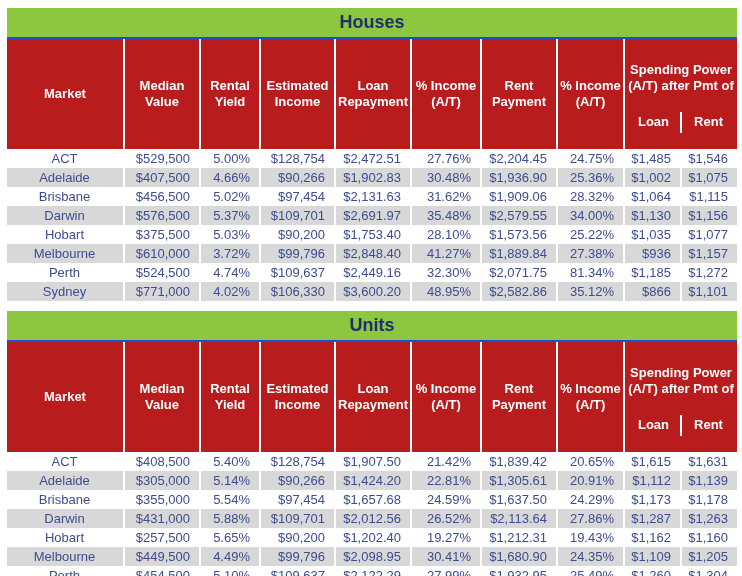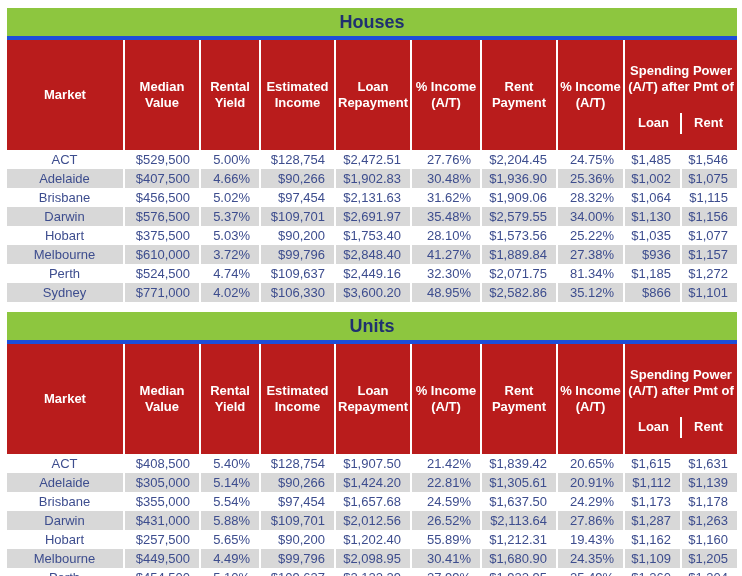--- a/index.html
+++ b/index.html
@@ -21,21 +21,21 @@
   .report-wrap { margin: 0; }
   .report-wrap.second { margin-top: 10px; }
 
   th.banner {
     background: #8DC63F;
     height: 30px;
     font-size: 18px;
     font-weight: bold;
     color: #1F3070;
     text-align: center;
-    border-bottom: 4px solid #1d4ed8;
+    border-bottom: 2px solid #1d4ed8;
     padding: 0;
     margin-left: 39px;
   }
 
   tr.head th {
     background: #b91c1c;
     color: #ffffff;
     font-size: 13px;
     font-weight: bold;
     text-align: center;
@@ -309,21 +309,21 @@
             <td>27.86%</td>
             <td>$1,287</td>
             <td>$1,263</td>
           </tr>
           <tr>
             <td>Hobart</td>
             <td>$257,500</td>
             <td>5.65%</td>
             <td>$90,200</td>
             <td>$1,202.40</td>
-            <td>55.89%</td>
+            <td>19.27%</td>
             <td>$1,212.31</td>
             <td>19.43%</td>
             <td>$1,162</td>
             <td>$1,160</td>
           </tr>
           <tr>
             <td>Melbourne</td>
             <td>$449,500</td>
             <td>4.49%</td>
             <td>$99,796</td>

